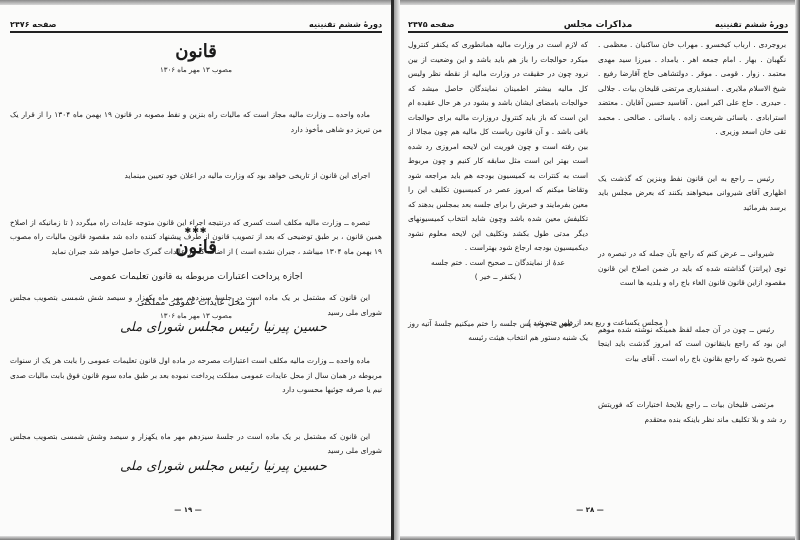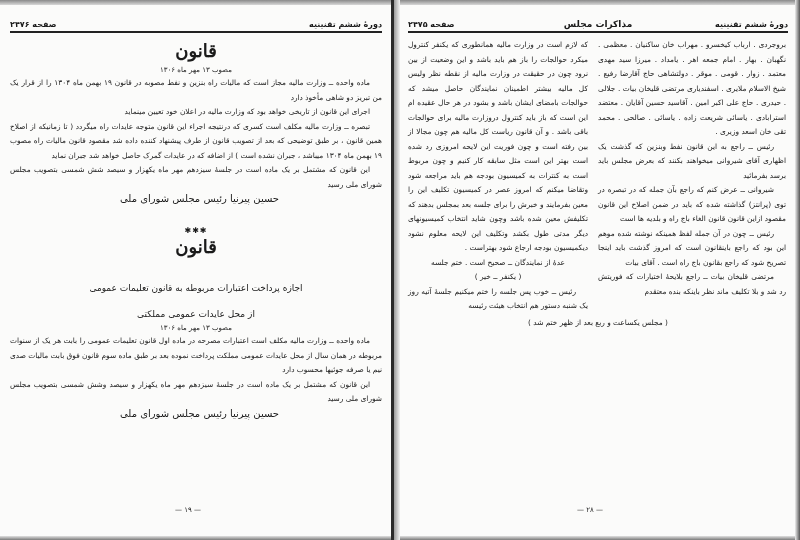--- a/index.html
+++ b/index.html
@@ -28,29 +28,29 @@
 
   .para { font-size: 7.4px; line-height: 14.5px; text-align: justify; }
   .center { text-align: center; }
 
   .law-title { font-family: "DejaVu Serif", serif; font-weight: bold; font-size: 18px;
     text-align: center; letter-spacing: 1px; line-height: 26px; }
   .law-sub { font-size: 9px; text-align: center; line-height: 16px; }
   .law-date { font-size: 7px; text-align: center; line-height: 12px; }
   .stars { font-size: 8px; text-align: center; letter-spacing: 1px; line-height: 10px; }
 
-  .sig { display: flex; justify-content: space-between; font-size: 10px; line-height: 14px; }
+  .sig { display: flex; justify-content: space-between; font-size: 13px; line-height: 14px; font-style: italic; }
 
   .folio { position: absolute; top: 506px; left: 0; right: 16px; text-align: center;
-    font-size: 7px; font-weight: normal; direction: ltr; }
+    font-size: 7px; font-weight: bold; direction: ltr; }
 
   .col { position: absolute; top: 38px; }
   .col.r { right: 2px; width: 188px; }
   .col.l { left: 0; width: 180px; }
-  .indent { text-indent: 12px; }
+  .indent { text-indent: 12px; margin-top: 32px; }
 </style>
 </head>
 <body>
 
 <div class="spread">
   <div class="topedge"></div>
   <div class="botedge"></div>
   <div class="gutter"></div>
   <div class="gutter2"></div>
   <div class="rightedge"></div>
@@ -72,21 +72,21 @@
       <div class="sig">
         <span></span>
         <span style="margin-left:110px;">حسین پیرنیا رئیس مجلس شورای ملی</span>
       </div>
     </div>
 
     <div class="stars" style="position:absolute; top:226px; left:0; right:0;">✱✱✱</div>
 
     <div style="position:absolute; top:234px; left:0; right:0;">
       <div class="law-title">قانون</div>
-      <div class="law-sub" style="margin-top:20px;">اجازه پرداخت اعتبارات مربوطه به قانون تعلیمات عمومی</div>
+      <div class="law-sub" style="margin-top:8px;">اجازه پرداخت اعتبارات مربوطه به قانون تعلیمات عمومی</div>
       <div class="law-sub" style="margin-top:10px;text-align:center;">از محل عایدات عمومی مملکتی</div>
       <div class="law-date">مصوب ۱۳ مهر ماه ۱۳۰۶</div>
       <div class="para indent">ماده واحده ــ وزارت مالیه مکلف است اعتبارات مصرحه در ماده اول قانون تعلیمات عمومی را بابت هر یک از سنوات مربوطه در همان سال از محل عایدات عمومی مملکت پرداخت نموده بعد بر طبق ماده سوم قانون فوق بابت مالیات صدی نیم یا صرفه جوئیها محسوب دارد</div>
       <div class="para indent">این قانون که مشتمل بر یک ماده است در جلسهٔ سیزدهم مهر ماه یکهزار و سیصد وشش شمسی بتصویب مجلس شورای ملی رسید</div>
       <div class="sig">
         <span></span>
         <span style="margin-left:110px;">حسین پیرنیا رئیس مجلس شورای ملی</span>
       </div>
     </div>
 

